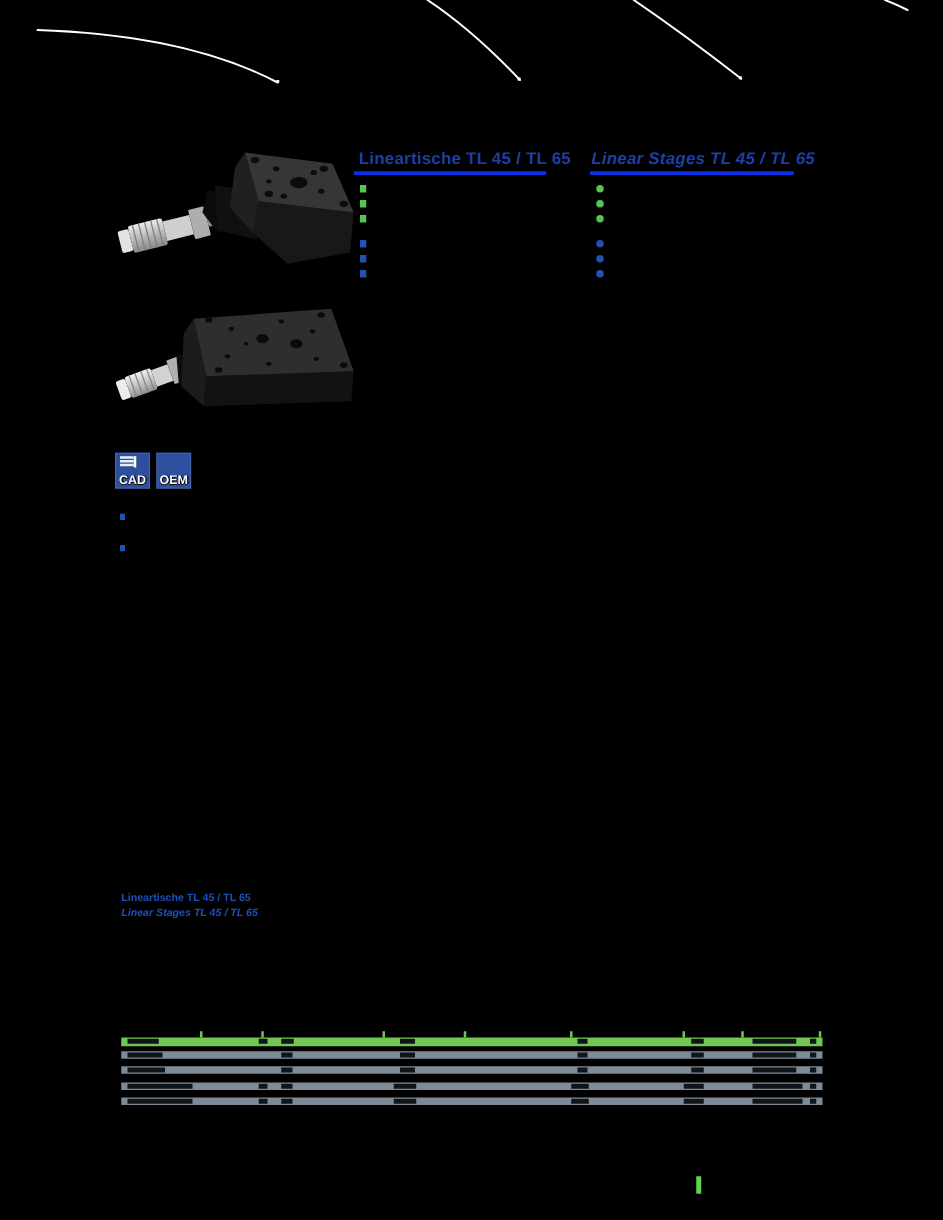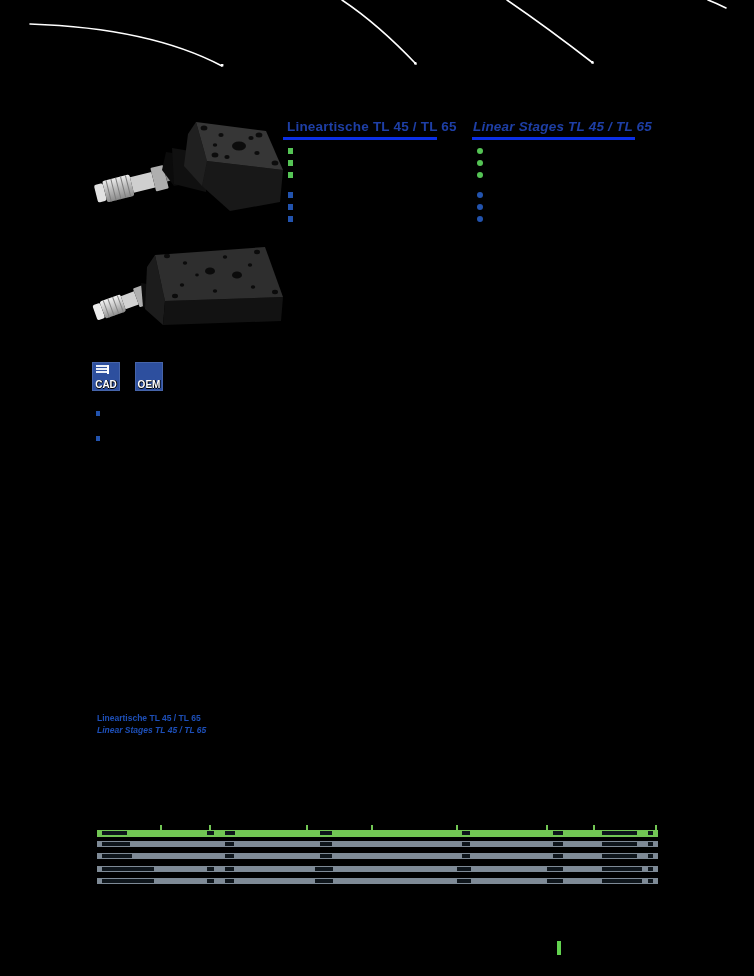--- a/index.html
+++ b/index.html
@@ -7,21 +7,21 @@
         font-family:"Liberation Sans",sans-serif;}
   .abs{position:absolute;}
   .heading{font-weight:bold;font-size:13.5px;letter-spacing:.2px;white-space:nowrap;
            color:var(--heading-text,#1e3fa6);}
   .heading.italic{font-style:italic;}
   .heading-underline{height:3px;background:var(--heading-underline,#0b2fe6);}
   .marker{position:absolute;}
   .marker.square{width:5px;height:6px;}
   .marker.round{width:6px;height:6px;border-radius:50%;}
   .badge{width:28px;height:29px;background:var(--badge-blue,#2d4f9e);position:relative;
-         display:inline-block;margin-right:15px;vertical-align:top;box-shadow:inset 0 0 0 1px rgba(255,255,255,.12);}
+         display:inline-block;margin-right:5px;vertical-align:top;box-shadow:inset 0 0 0 1px rgba(255,255,255,.12);}
   .badge-label{position:absolute;left:0;right:0;bottom:1px;text-align:center;color:#fff;
                font-weight:bold;font-size:10px;letter-spacing:0;
                text-shadow:0 1px 0 #000,1px 0 0 #000;}
   .cad-icon{position:absolute;top:3px;left:4px;width:11px;height:11px;}
   .cad-icon i{display:block;height:2px;background:#e8eef8;margin-bottom:1px;}
   .cad-icon .v{position:absolute;right:-2px;top:0;width:2px;height:9px;background:#ffffff;}
   .stripe{position:absolute;}
   .stripe .mark{position:absolute;top:1px;height:4px;background:#0e151b;}
   .tick{position:absolute;width:2px;height:5px;background:var(--table-header-green,#72c654);}
   .caption{font-weight:bold;font-size:8.5px;line-height:12px;white-space:nowrap;

